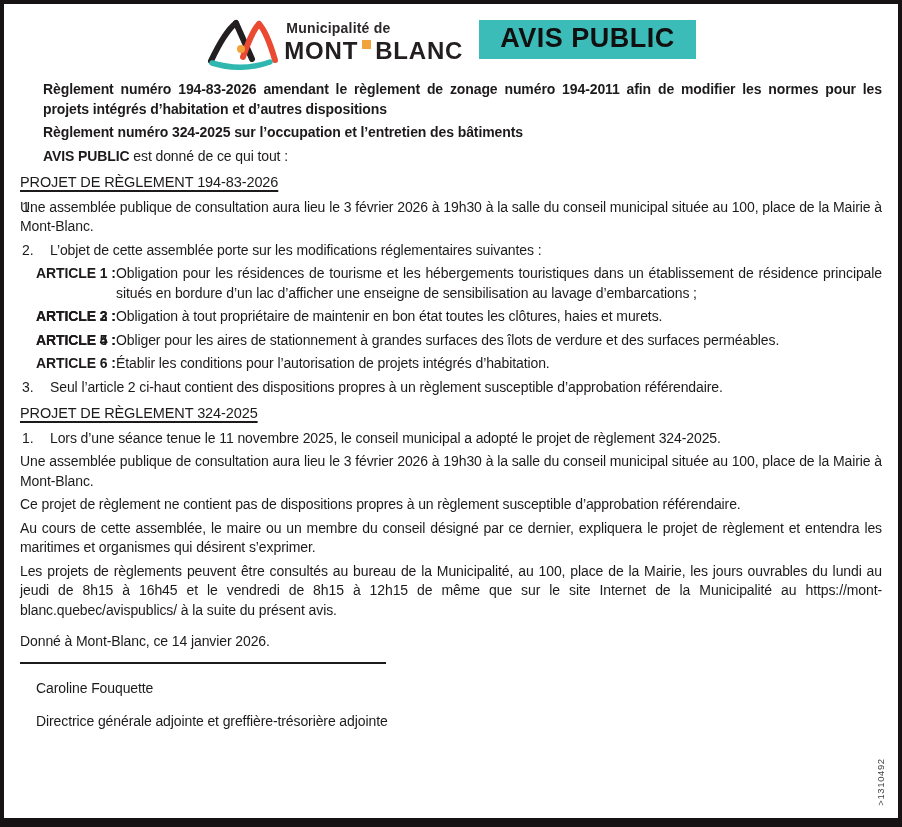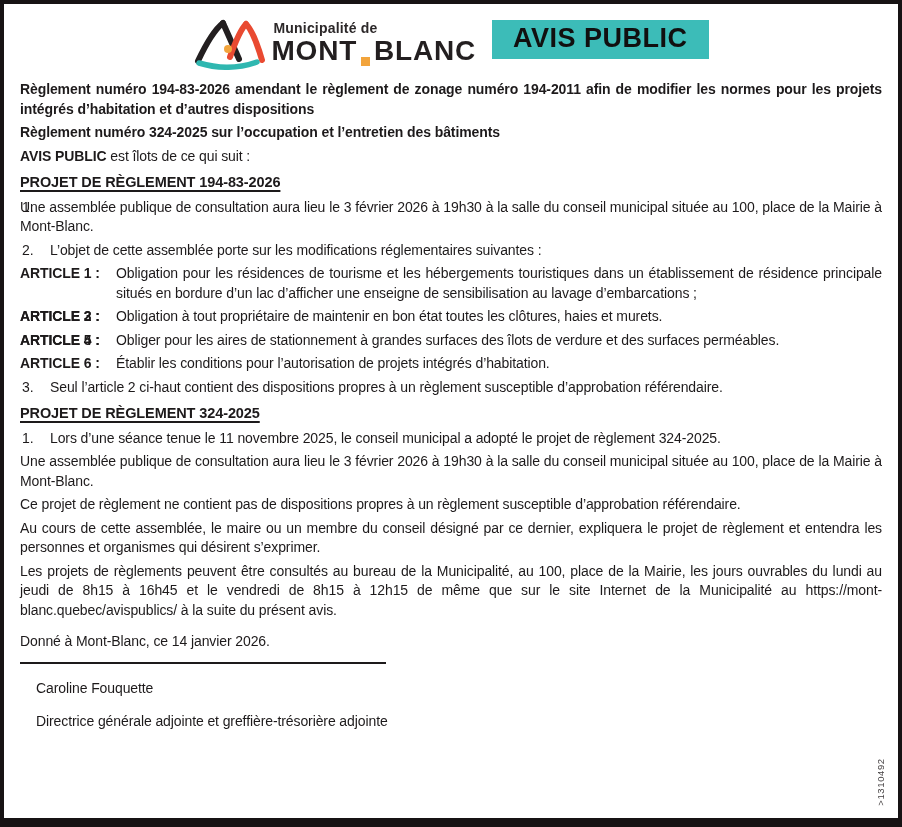--- a/index.html
+++ b/index.html
@@ -8,34 +8,34 @@
     box-sizing:border-box;width:902px;height:827px;background:#ffffff;
     border:4px solid #171314;border-bottom-width:9px;
     padding:4px 16px 0 16px;position:relative;overflow:hidden;
     color:#1d1a1b;font-size:14px;line-height:19.5px;letter-spacing:-0.1px;
   }
   
   .header{display:flex;align-items:center;justify-content:center;gap:16px;height:58px;margin-top:2px;}
   .logo{display:flex;align-items:center;margin-top:8px;}
   .wordmark{display:flex;flex-direction:column;justify-content:center;}
   .muni{font-size:14px;font-weight:bold;color:#2c2829;letter-spacing:0.2px;margin:0 0 1px 2px;line-height:14px;}
-  .name{font-size:28px;font-weight:bold;color:#231f20;letter-spacing:0.8px;line-height:30px;display:flex;align-items:flex-end;white-space:nowrap;}
+  .name{font-size:24px;font-weight:bold;color:#231f20;letter-spacing:0.8px;line-height:30px;display:flex;align-items:flex-start;white-space:nowrap;}
   .sq{width:9px;height:9px;background:#F2A43C;display:inline-block;margin:4px 4px 0 4px;}
   .banner{background:#3CBCB8;color:#111010;font-weight:bold;font-size:27px;letter-spacing:0.5px;
           padding:3px 21px 5px 21px;line-height:31px;white-space:nowrap;}
   
   .content{margin-top:12px;}
   p{margin:4px 0;text-align:justify;text-align-last:left;}
-  .b{font-weight:bold;}
-  .sec-h{font-weight:bold;text-decoration:underline;text-underline-offset:3px;text-decoration-thickness:1.5px;
+  .b{font-weight:bold;margin-left:23px;}
+  .sec-h{font-weight:normal;text-decoration:underline;text-underline-offset:3px;text-decoration-thickness:1.5px;
          font-size:14.5px;margin:7px 0 5px 0;line-height:19.5px;}
   .hang{position:relative;padding-left:30px;}
   .hang .num{position:absolute;left:2px;top:0;}
   .article{position:relative;padding-left:96px;}
-  .article .label{position:absolute;left:0;top:0;font-weight:bold;white-space:nowrap;}
+  .article .label{position:absolute;left:16px;top:0;font-weight:bold;white-space:nowrap;}
   .sig-line{width:366px;border:none;border-top:2px solid #1d1a1b;margin:10px 0 4px 0;height:0;}
   .sig{margin:16px;line-height:17.5px;}
   .dated{margin-top:12px;}
   .side-code{
     position:absolute;left:848px;top:772px;width:58px;height:12px;
     transform:rotate(-90deg);transform-origin:center center;
     font-size:9.5px;color:#454142;letter-spacing:0.6px;text-align:center;line-height:12px;
   }
 </style>
 </head>
@@ -65,21 +65,21 @@
     <div class="banner">AVIS PUBLIC</div>
   </header>
 
   <main class="content">
 
 
     <p class="b">Règlement numéro 194-83-2026 amendant le règlement de zonage numéro 194-2011 afin de modifier les normes pour les projets intégrés d’habitation et d’autres dispositions</p>
 
     <p class="b">Règlement numéro 324-2025 sur l’occupation et l’entretien des bâtiments</p>
 
-    <p><span class="b">AVIS PUBLIC</span><span> est îlots de ce qui suit :</span></p>
+    <p><span class="b">AVIS PUBLIC</span><span> est donné de ce qui tout :</span></p>
 
     <h2 class="sec-h">PROJET DE RÈGLEMENT 194-83-2026</h2>
 
     <p class="hang"><span class="num">1.</span></p>
 
     <p>Une assemblée publique de consultation aura lieu le 3 février 2026 à 19h30 à la salle du conseil municipal située au 100, place de la Mairie à Mont-Blanc.</p>
 
     <p class="hang"><span class="num">2.</span><span>L’objet de cette assemblée porte sur les modifications réglementaires suivantes :</span></p>
 
     <p class="article"><span class="label">ARTICLE 1 :</span><span>Obligation pour les résidences de tourisme et les hébergements touristiques dans un établissement de résidence principale situés en bordure d’un lac d’afficher une enseigne de sensibilisation au lavage d’embarcations ;</span></p>
@@ -97,21 +97,21 @@
     <p class="hang"><span class="num">3.</span><span>Seul l’article 2 ci-haut contient des dispositions propres à un règlement susceptible d’approbation référendaire.</span></p>
 
     <h2 class="sec-h">PROJET DE RÈGLEMENT 324-2025</h2>
 
     <p class="hang"><span class="num">1.</span><span>Lors d’une séance tenue le 11 novembre 2025, le conseil municipal a adopté le projet de règlement 324-2025.</span></p>
 
     <p>Une assemblée publique de consultation aura lieu le 3 février 2026 à 19h30 à la salle du conseil municipal située au 100, place de la Mairie à Mont-Blanc.</p>
 
     <p>Ce projet de règlement ne contient pas de dispositions propres à un règlement susceptible d’approbation référendaire.</p>
 
-    <p>Au cours de cette assemblée, le maire ou un membre du conseil désigné par ce dernier, expliquera le projet de règlement et entendra les personnes et organismes qui désirent s’exprimer.</p>
+    <p>Au cours de cette assemblée, le maire ou un membre du conseil désigné par ce dernier, expliquera le projet de règlement et entendra les maritimes et organismes qui désirent s’exprimer.</p>
 
     <p>Les projets de règlements peuvent être consultés au bureau de la Municipalité, au 100, place de la Mairie, les jours ouvrables du lundi au jeudi de 8h15 à 16h45 et le vendredi de 8h15 à 12h15 de même que sur le site Internet de la Municipalité au https://mont-blanc.quebec/avispublics/  à la suite du présent avis.</p>
 
     <p class="dated">Donné à Mont-Blanc, ce 14 janvier 2026.</p>
 
     <div class="sig-line"></div>
 
     <p class="sig">Caroline Fouquette</p>
     <p class="sig">Directrice générale adjointe et greffière-trésorière adjointe</p>
 

